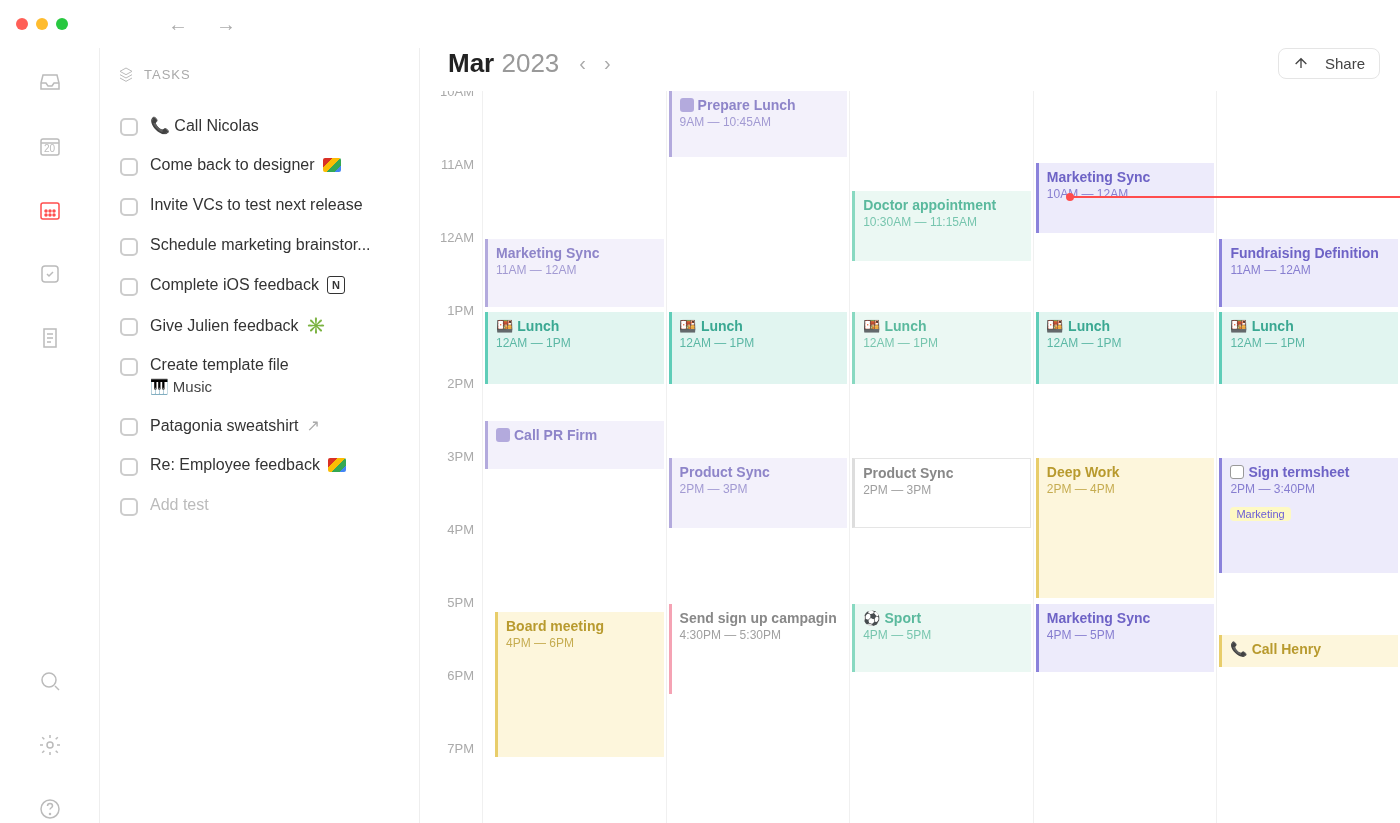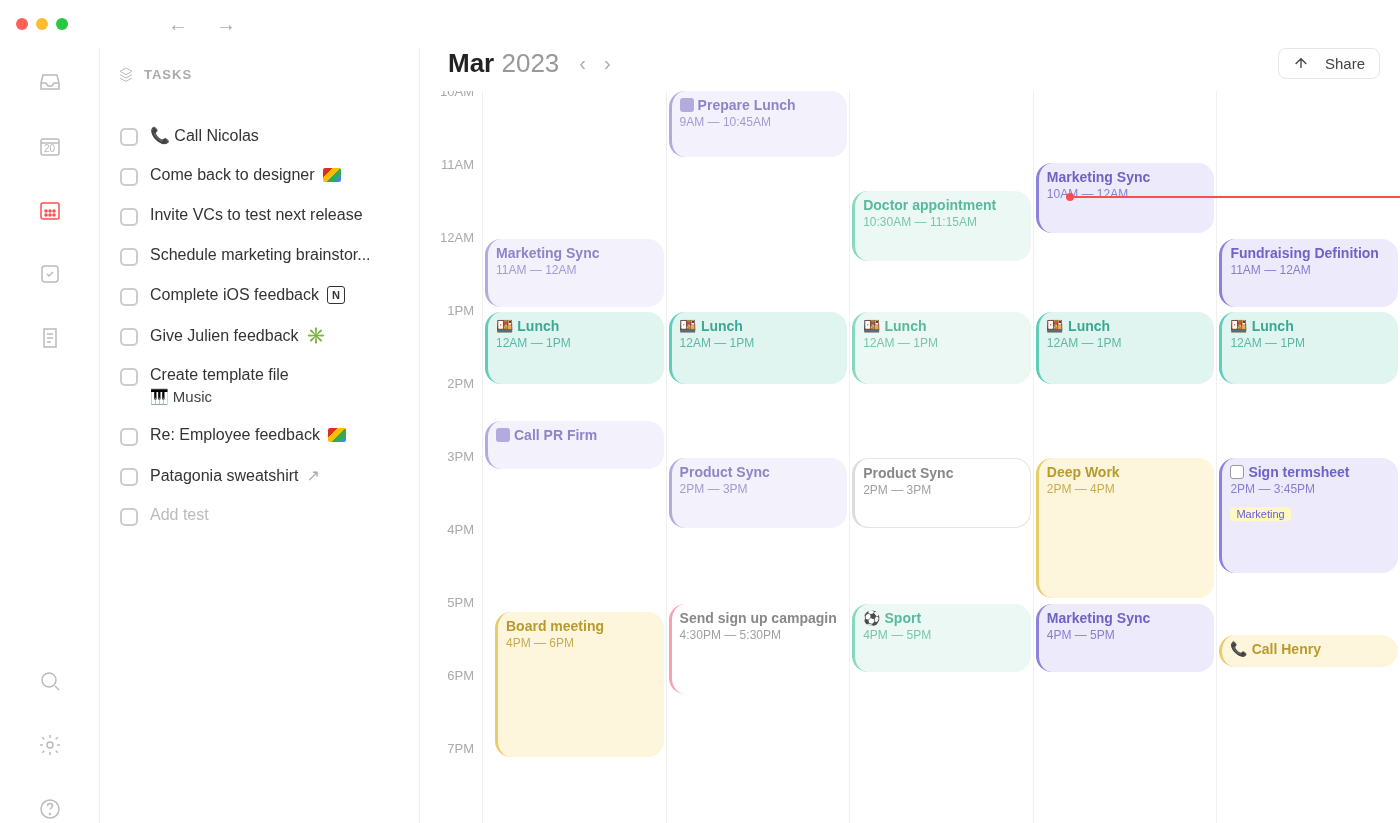--- a/index.html
+++ b/index.html
@@ -19,21 +19,21 @@
 
 .main-row { display: flex; flex: 1; overflow: hidden; }
 
 .iconbar { width: 100px; border-right: 1px solid #eee; display: flex; flex-direction: column; align-items: center; padding-top: 20px; gap: 36px; }
 .iconbar .ico { width: 28px; height: 28px; display: flex; align-items: center; justify-content: center; color: #bbb; cursor: pointer; }
 .iconbar .ico.active { color: #ff4d4d; }
 .iconbar .spacer { flex: 1; }
 .iconbar svg { width: 24px; height: 24px; }
 
 .tasks-pane { width: 320px; border-right: 1px solid #eee; padding: 18px 8px 18px 18px; overflow-y: auto; }
-.tasks-head { display: flex; align-items: center; gap: 10px; color: #aaa; font-size: 13px; letter-spacing: 1px; font-weight: 700; margin-bottom: 34px; }
+.tasks-head { display: flex; align-items: center; gap: 10px; color: #aaa; font-size: 13px; letter-spacing: 1px; font-weight: 400; margin-bottom: 24px; }
 .task-item { display: flex; align-items: flex-start; gap: 12px; padding: 10px 2px; border-radius: 6px; }
 .task-item .chk { width: 18px; height: 18px; border: 2px solid #ccc; border-radius: 5px; flex-shrink: 0; margin-top: 2px; }
 .task-item .label-wrap { display: flex; flex-direction: column; gap: 4px; }
 .task-item .label { font-size: 16px; color: #333; display: flex; align-items: center; gap: 8px; }
 .task-item .label.placeholder { color: #bbb; }
 .task-item .sublabel { font-size: 15px; color: #444; display: flex; align-items: center; gap: 6px; }
 .gmail-dot { display:inline-block; width:18px; height:14px; background: linear-gradient(135deg,#d93025 0 30%,#fbbc04 30% 55%,#34a853 55% 80%,#4285f4 80% 100%); border-radius:2px; }
 .notion-ico { display:inline-block; width:18px; height:18px; background:#fff; border:1px solid #333; border-radius:3px; font-size:11px; font-weight:900; text-align:center; line-height:16px;}
 .slack-ico { font-size:16px; }
 
@@ -49,21 +49,21 @@
 .dayhead .col { flex:1; text-align:center; padding:12px 0; font-size:18px; color:#888;}
 .dayhead .col .num { margin-left:6px; font-weight:500;}
 .dayhead .col.today .num { background:#ffe3e3; color:#ff4d4d; border-radius:18px; padding:2px 8px;}
 
 .grid-wrap { flex:1; position:relative; overflow:hidden;}
 .time-col { position:absolute; left:0; top:0; width:62px;}
 .time-col .hr { height:73px; text-align:right; padding-right:8px; font-size:13px; color:#aaa; position:relative; top:-7px;}
 .grid { position:absolute; left:62px; right:0; top:0; bottom:0; display:flex;}
 .grid .daycol { flex:1; border-left:1px solid #f0f0f0; position:relative;}
 
-.event { position:absolute; border-radius:16px; padding:6px 8px; font-size:13px; overflow:hidden; border-left:3px solid; }
+.event { position:absolute; border-radius:0; padding:6px 8px; font-size:13px; overflow:hidden; border-left:3px solid; }
 .event .title { font-weight:600; font-size:14px; display:flex; align-items:center; gap:4px; white-space:nowrap; overflow:hidden; text-overflow:ellipsis;}
 .event .time { font-size:12px; opacity:.8; margin-top:2px;}
 .event .tag { background:#fef9c3; color:#6b5cd6; border-radius:4px; padding:1px 6px; font-size:11px; display:inline-block; margin-top:11px;}
 .ev-purple { background:#edebfb; border-left-color:#8b82db; color:#6e63c6;}
 .ev-purple-light { background:#f3f1fb; border-left-color:#b3aadd; color:#8e85c9;}
 .ev-teal { background:#e1f5f0; border-left-color:#5fcdb8; color:#3aa892;}
 .ev-mint { background:#ebf8f3; border-left-color:#88d9c1; color:#5ab99d;}
 .ev-yellow { background:#fdf6dc; border-left-color:#e8cd6a; color:#b89a2e;}
 .ev-white { background:#fff; border:1px solid #e5e5e5; border-left:3px solid #ddd; color:#888;}
 .ev-pink { background:#fff; border-left-color:#f5a3b4; color:#888;}
@@ -198,27 +198,27 @@
           <div class="task-item">
             <div class="chk"></div>
     <div class="label-wrap">
               <div class="label">Create template file </div>
               <div class="sublabel">🎹 Music</div>
             </div>
           </div>
           <div class="task-item">
             <div class="chk"></div>
     <div class="label-wrap">
+              <div class="label">Patagonia sweatshirt <span style="color:#aaa">↗</span></div>
+            </div>
+          </div>
+          <div class="task-item">
+            <div class="chk"></div>
+    <div class="label-wrap">
               <div class="label">Re: Employee feedback <span class="gmail-dot"></span></div>
-            </div>
-          </div>
-          <div class="task-item">
-            <div class="chk"></div>
-    <div class="label-wrap">
-              <div class="label">Patagonia sweatshirt <span style="color:#aaa">↗</span></div>
             </div>
           </div>
         </div>
       <div class="task-item">
         <div class="chk"></div>
         <div class="label-wrap">
             <div class="label placeholder">Add test</div>
           </div>
       </div>
     </div>
@@ -336,21 +336,21 @@
             </div>
             <div class="daycol">
               <div class="event ev-purple" style="top: 148px; height: 68px; left: 2px; right: 2px;">
                 <div class="title">Fundraising Definition</div>
                 <div class="time">11AM — 12AM</div>
               </div>
               <div class="event ev-teal" style="top: 221px; height: 72px; left: 2px; right: 2px;">
                 <div class="title">🍱 Lunch</div>
                 <div class="time">12AM — 1PM</div>
               </div>
-              <div class="event ev-purple" style="top: 367px; height: 115px; left: 2px; right: 2px;"><div class="title"><span class="chk-inline chk-empty"></span>Sign termsheet</div><div class="time">2PM — 3:45PM</div><span class="tag">Marketing</span></div>
+              <div class="event ev-purple" style="top: 367px; height: 115px; left: 2px; right: 2px;"><div class="title"><span class="chk-inline chk-empty"></span>Sign termsheet</div><div class="time">2PM — 3:40PM</div><span class="tag">Marketing</span></div>
               <div class="event ev-yellow" style="top: 544px; height: 32px; left: 2px; right: 2px;">
                 <div class="title">📞 Call Henry</div>
               </div>
             </div>
           </div>
         <div class="now-line" style="top:105px; left:calc(62px + 60%); right:0;"></div>
       </div>
     </div>
   </div>
 </div>

